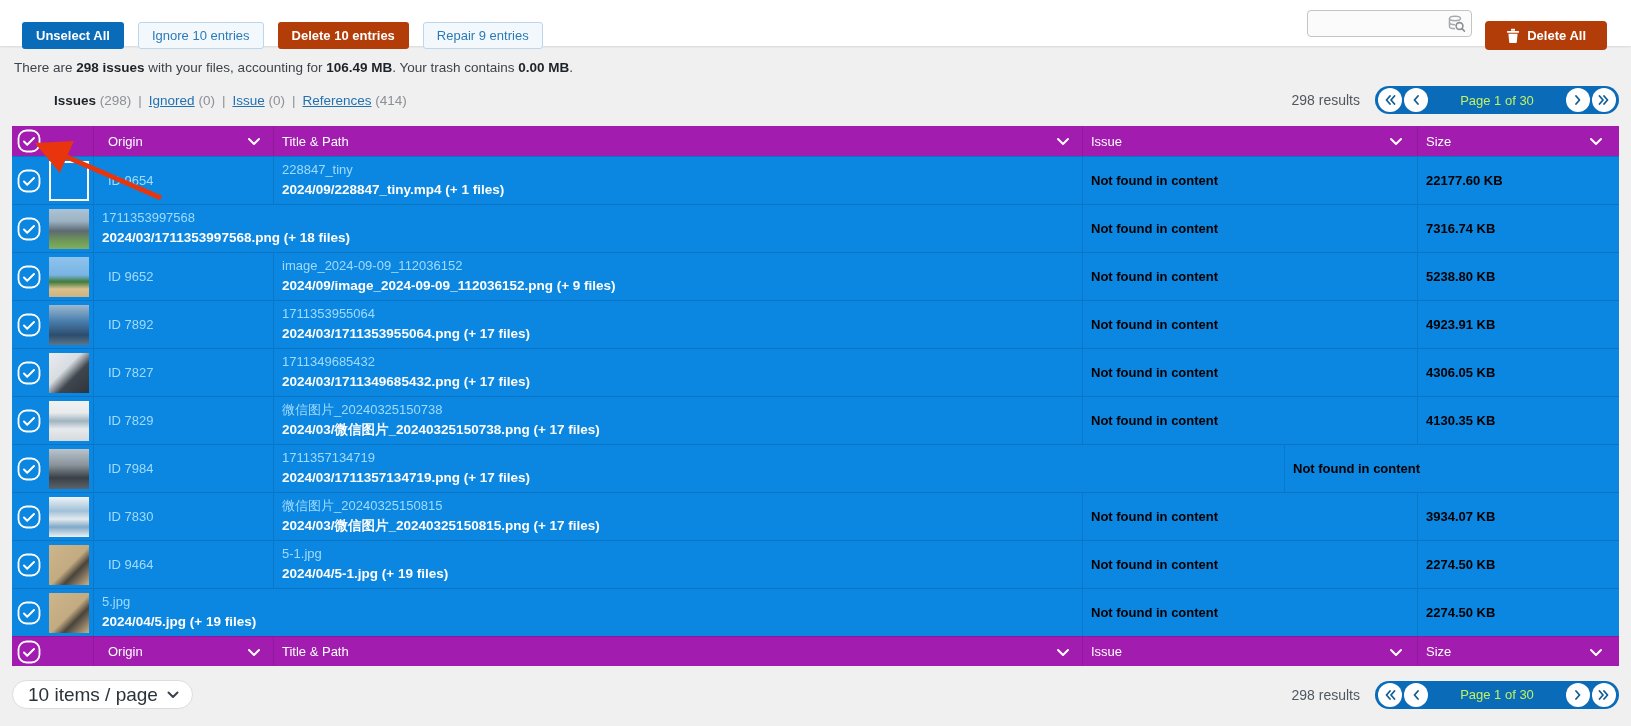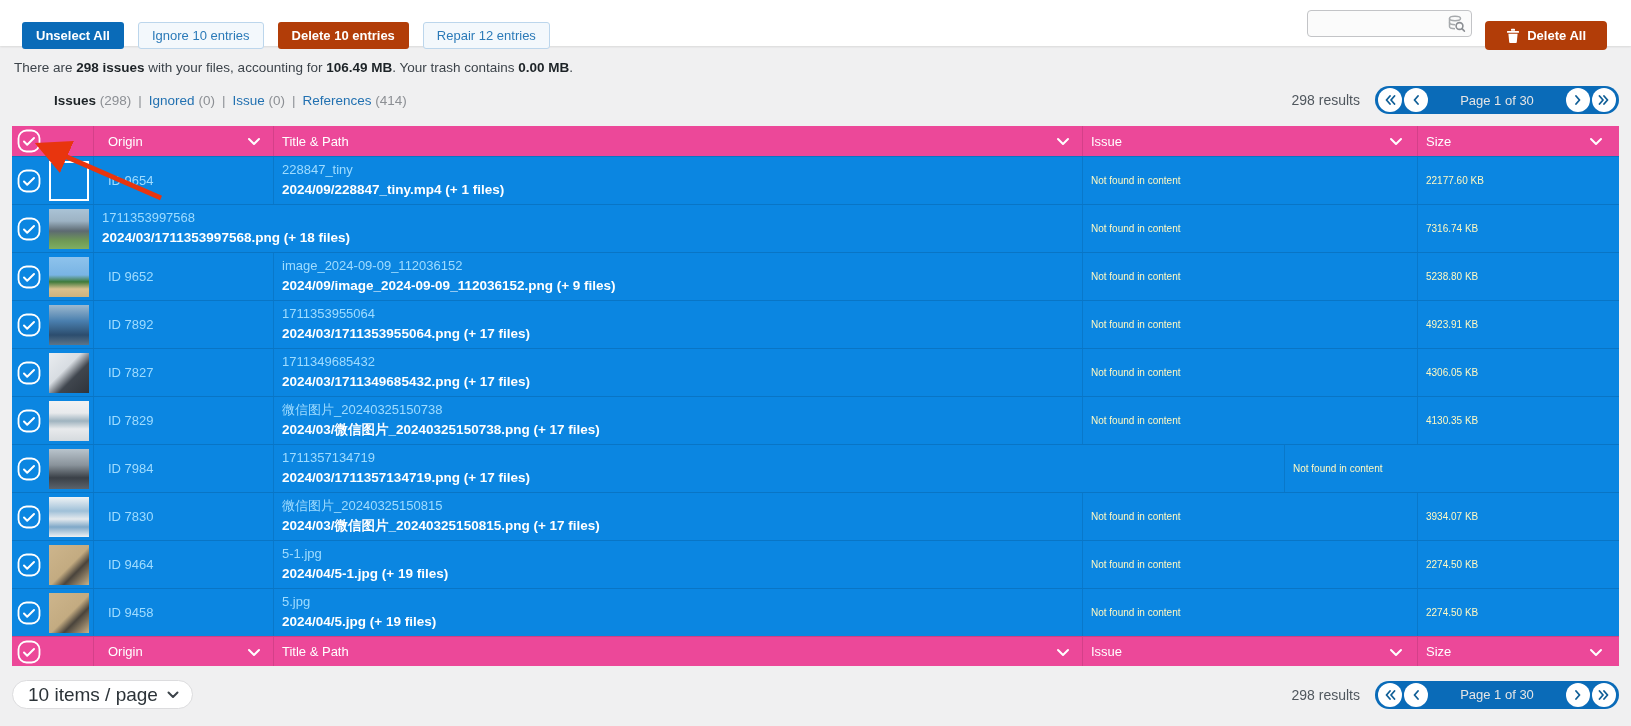--- a/index.html
+++ b/index.html
@@ -27,36 +27,36 @@
 
   
   .content { padding:0 12px; }
   .summary { margin:14px 0 0 2px; font-size:13.5px; color:#3c434a; }
   .summary b { color:#1d2327; }
 
   .tabs-row { margin-top:11px; display:flex; justify-content:space-between; align-items:center; }
   .tabs { display:flex; align-items:center; gap:7px; font-size:13.5px; color:#787c82; margin-left:2px; }
   .tab { cursor:pointer; }
   .tab .tab-label-active { color:#1d2327; font-weight:700;margin-left:40px; }
-  .tab .tab-label-link { color:#2271b1; }
+  .tab .tab-label-link { color:#2271b1;text-decoration:underline; }
   .tab .count { color:#8c8f94; }
   .sep { color:#8c8f94; }
 
   .results-pager { display:flex; align-items:center; }
   .results { color:#50575e; font-size:14px; margin-right:15px; }
   .pager { width:244px; height:28px; background:#0a6bb8; border-radius:14px;
            display:flex; align-items:center; padding:0 2px; }
   .pager-btn { width:24px; height:24px; border-radius:50%; background:#fff; border:none;
            display:flex; align-items:center; justify-content:center; margin:0 1px; cursor:pointer; }
-  .pager-label { flex:1; text-align:center; color:#e5e5e5; font-size:13px; }
+  .pager-label { flex:1; text-align:center; color:#bef264; font-size:13px; }
 
   
   .table { margin-top:12px; width:100%; }
   .thead, .trow { display:flex; width:100%; }
-  .thead { background:#ec4899; height:30px; color:#fff; }
+  .thead { background:#a21caf; height:30px; color:#fff; }
   .trow  { background:#0b86e1; height:48px; border-top:1px solid rgba(0,0,0,.12); }
   .tfoot-head { border-top:1px solid rgba(0,0,0,.12); }
   .cell { display:flex; align-items:center; }
   .col-check { width:33px; justify-content:center; }
   .col-thumb { width:48px; justify-content:center; }
   .col-origin{ width:180px; padding:0 12px 0 14px; }
   .col-title { flex:1; padding:0 12px 0 8px; }
   .col-issue { width:335px; padding:0 14px 0 8px; }
   .col-size  { width:202px; padding:0 16px 0 8px; }
   .thead .col-origin, .thead .col-title, .thead .col-issue, .thead .col-size,
@@ -72,41 +72,41 @@
   .thumb-blue-jackets { background:linear-gradient(180deg,#9db9cf 0%,#4a7fae 40%,#2c4d6e 75%,#5d7488 100%); }
   .thumb-dark-snow { background:linear-gradient(135deg,#e9edf0 0%,#d8dde2 40%,#40464e 62%,#2f343b 100%); }
   .thumb-collage-white { background:linear-gradient(180deg,#f2f2f2 0%,#e8eaec 30%,#9fb3bf 50%,#e8eaec 70%,#d5dade 100%); }
   .thumb-hikers-rocks { background:linear-gradient(180deg,#b9c4cc 0%,#8a939b 40%,#3a4047 72%,#5c636b 100%); }
   .thumb-collage-sea { background:linear-gradient(180deg,#f0f3f5 0%,#9fc0d8 35%,#e4e9ed 55%,#7fa8c8 75%,#eef1f3 100%); }
   .thumb-motorcycle-sand { background:linear-gradient(135deg,#cdb58c 0%,#c3ab81 52%,#4a443c 68%,#c9b289 100%); }
   .row-id { color:#9fdcff; font-size:13px; text-decoration:none; cursor:pointer; }
   .col-title .txt { line-height:1.45; }
   .title-line { color:#9fdcff; font-size:13px; cursor:pointer; }
   .path-line  { color:#fff; font-size:13.5px; font-weight:700; }
-  .issue-text, .size-text { color:#fef9c3; font-size:10px; font-weight:400; }
+  .issue-text, .size-text { color:#000000; font-size:13px; font-weight:700; }
 
   
   .bottom-row { margin-top:14px; display:flex; justify-content:space-between; align-items:center; }
   .items-pill { height:29px; border-radius:15px; background:#fff; border:1px solid #dcdcde;
         padding:0 13px 0 15px; font-size:19px; color:#2c3338; display:flex; gap:9px;
         align-items:center; cursor:pointer; font-family:inherit; }
 
   .arrow-overlay { position:absolute; left:28px; top:136px; width:150px; height:75px;
         pointer-events:none; z-index:3; }
   .svg-icon { display:block; }
 </style>
 </head>
 <body>
 
 <div class="topbar">
   <div class="btn-group">
     <button class="btn btn-primary">Unselect All</button>
     <button class="btn btn-light">Ignore 10 entries</button>
     <button class="btn btn-danger">Delete 10 entries</button>
-    <button class="btn btn-light">Repair 12 entries</button>
+    <button class="btn btn-light">Repair 9 entries</button>
   </div>
   <div class="topbar-right">
     <div class="search-box">
       <input type="text" value="" style="">
       <span class="search-icon">
         <svg class="svg-icon" width="19" height="19" viewBox="0 0 19 19">
           <ellipse cx="8" cy="4.5" rx="5.5" ry="2.2" fill="none" stroke="#a7aaad" stroke-width="1.5"></ellipse>
           <path d="M2.5 4.5v4c0 1.2 2.4 2.2 5.5 2.2" fill="none" stroke="#a7aaad" stroke-width="1.5"></path>
           <path d="M2.5 8.5v4c0 1.2 2.4 2.2 5.5 2.2" fill="none" stroke="#a7aaad" stroke-width="1.5"></path>
           <circle cx="12.5" cy="12" r="3.4" fill="none" stroke="#8c8f94" stroke-width="1.6"></circle>
@@ -467,23 +467,20 @@
       <span class="checkbox">
         <svg width="24" height="24" viewBox="0 0 24 24">
                 <rect x="1.5" y="1.5" width="21" height="21" rx="8" fill="none" stroke="#fff" stroke-width="1.8"></rect>
                 <path d="M7 12.5l3.2 3.2L17 9" fill="none" stroke="#fff" stroke-width="2" stroke-linecap="round" stroke-linejoin="round"></path>
               </svg>
       </span>
     </div>
     <div class="cell col-thumb">
             <div class="thumb thumb-motorcycle-sand"></div>
           </div>
-    <div class="cell col-origin">
-            <a class="row-id">ID 9458</a>
-          </div>
     <div class="cell col-title">
       <div class="txt">
         <div class="title-line">5.jpg</div>
         <div class="path-line">2024/04/5.jpg (+ 19 files)</div>
       </div>
     </div>
     <div class="cell col-issue">
             <span class="issue-text">Not found in content</span>
           </div>
     <div class="cell col-size">

